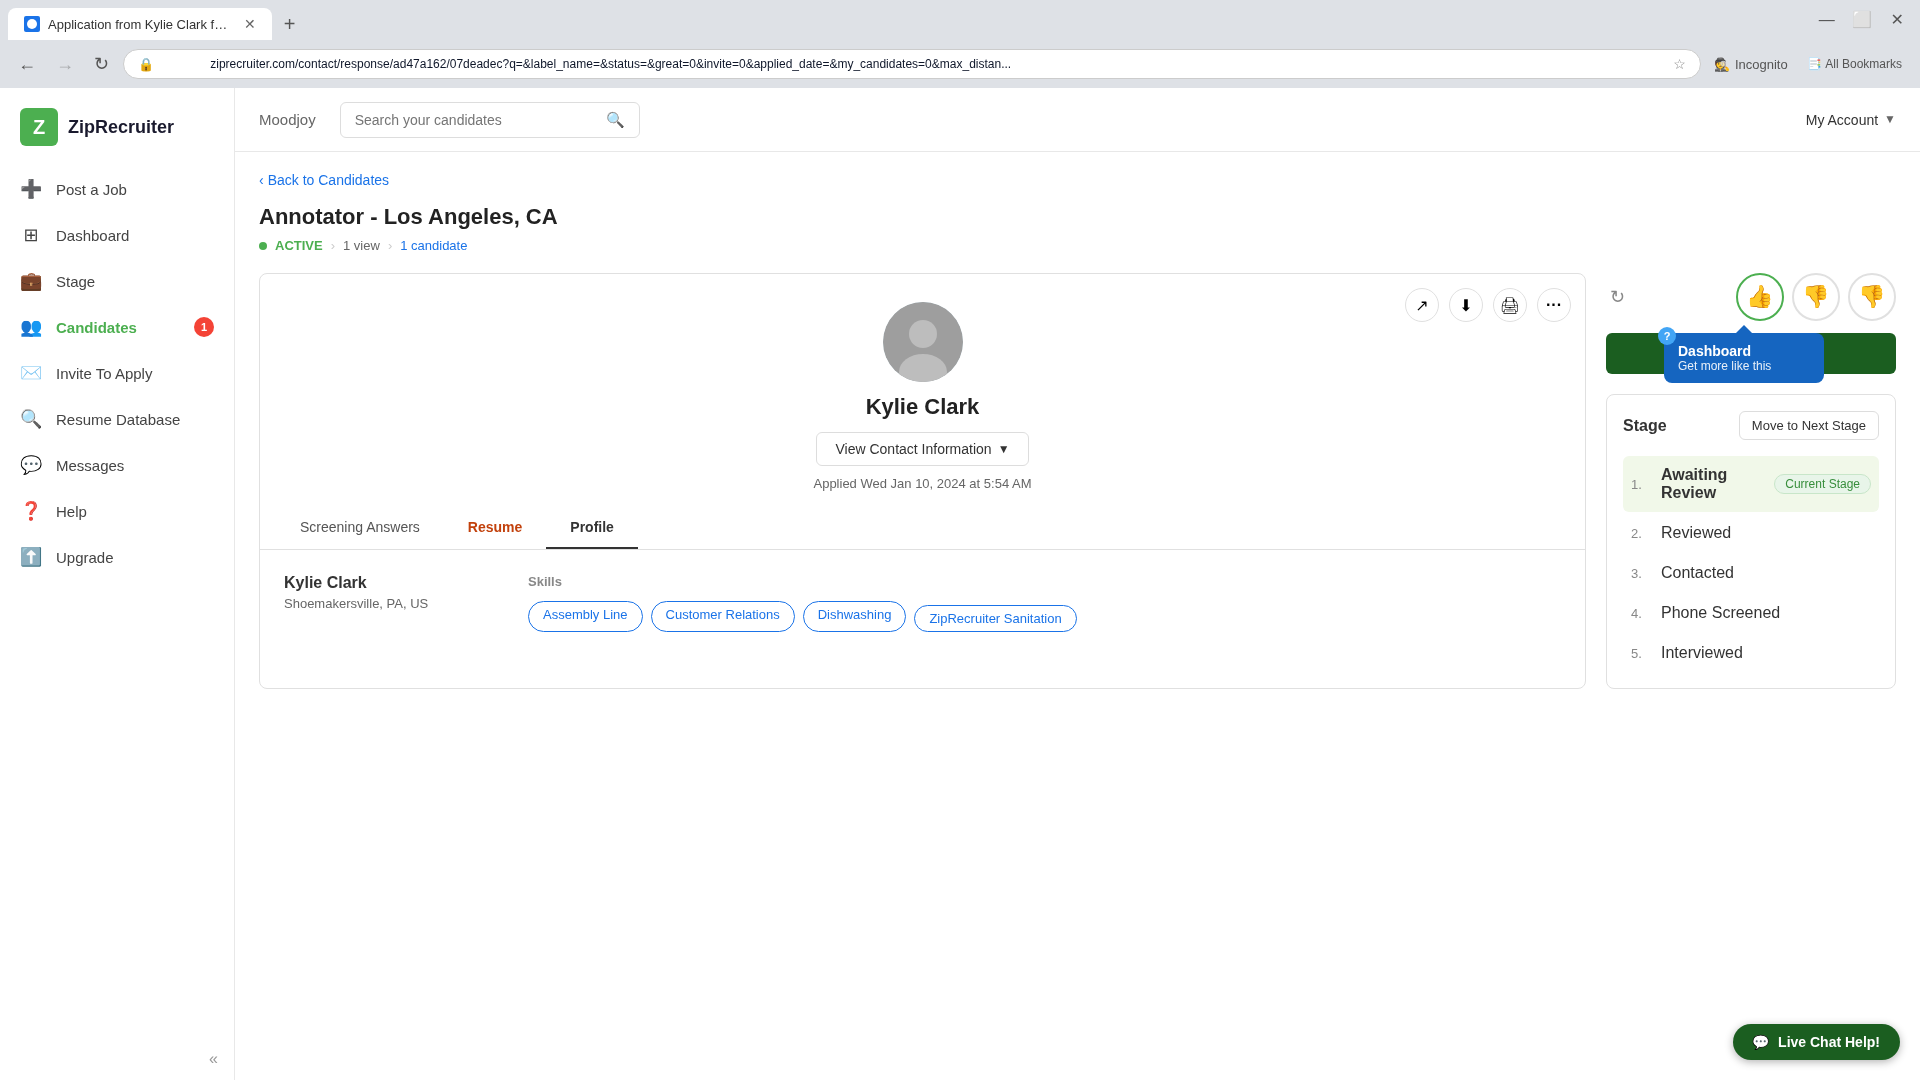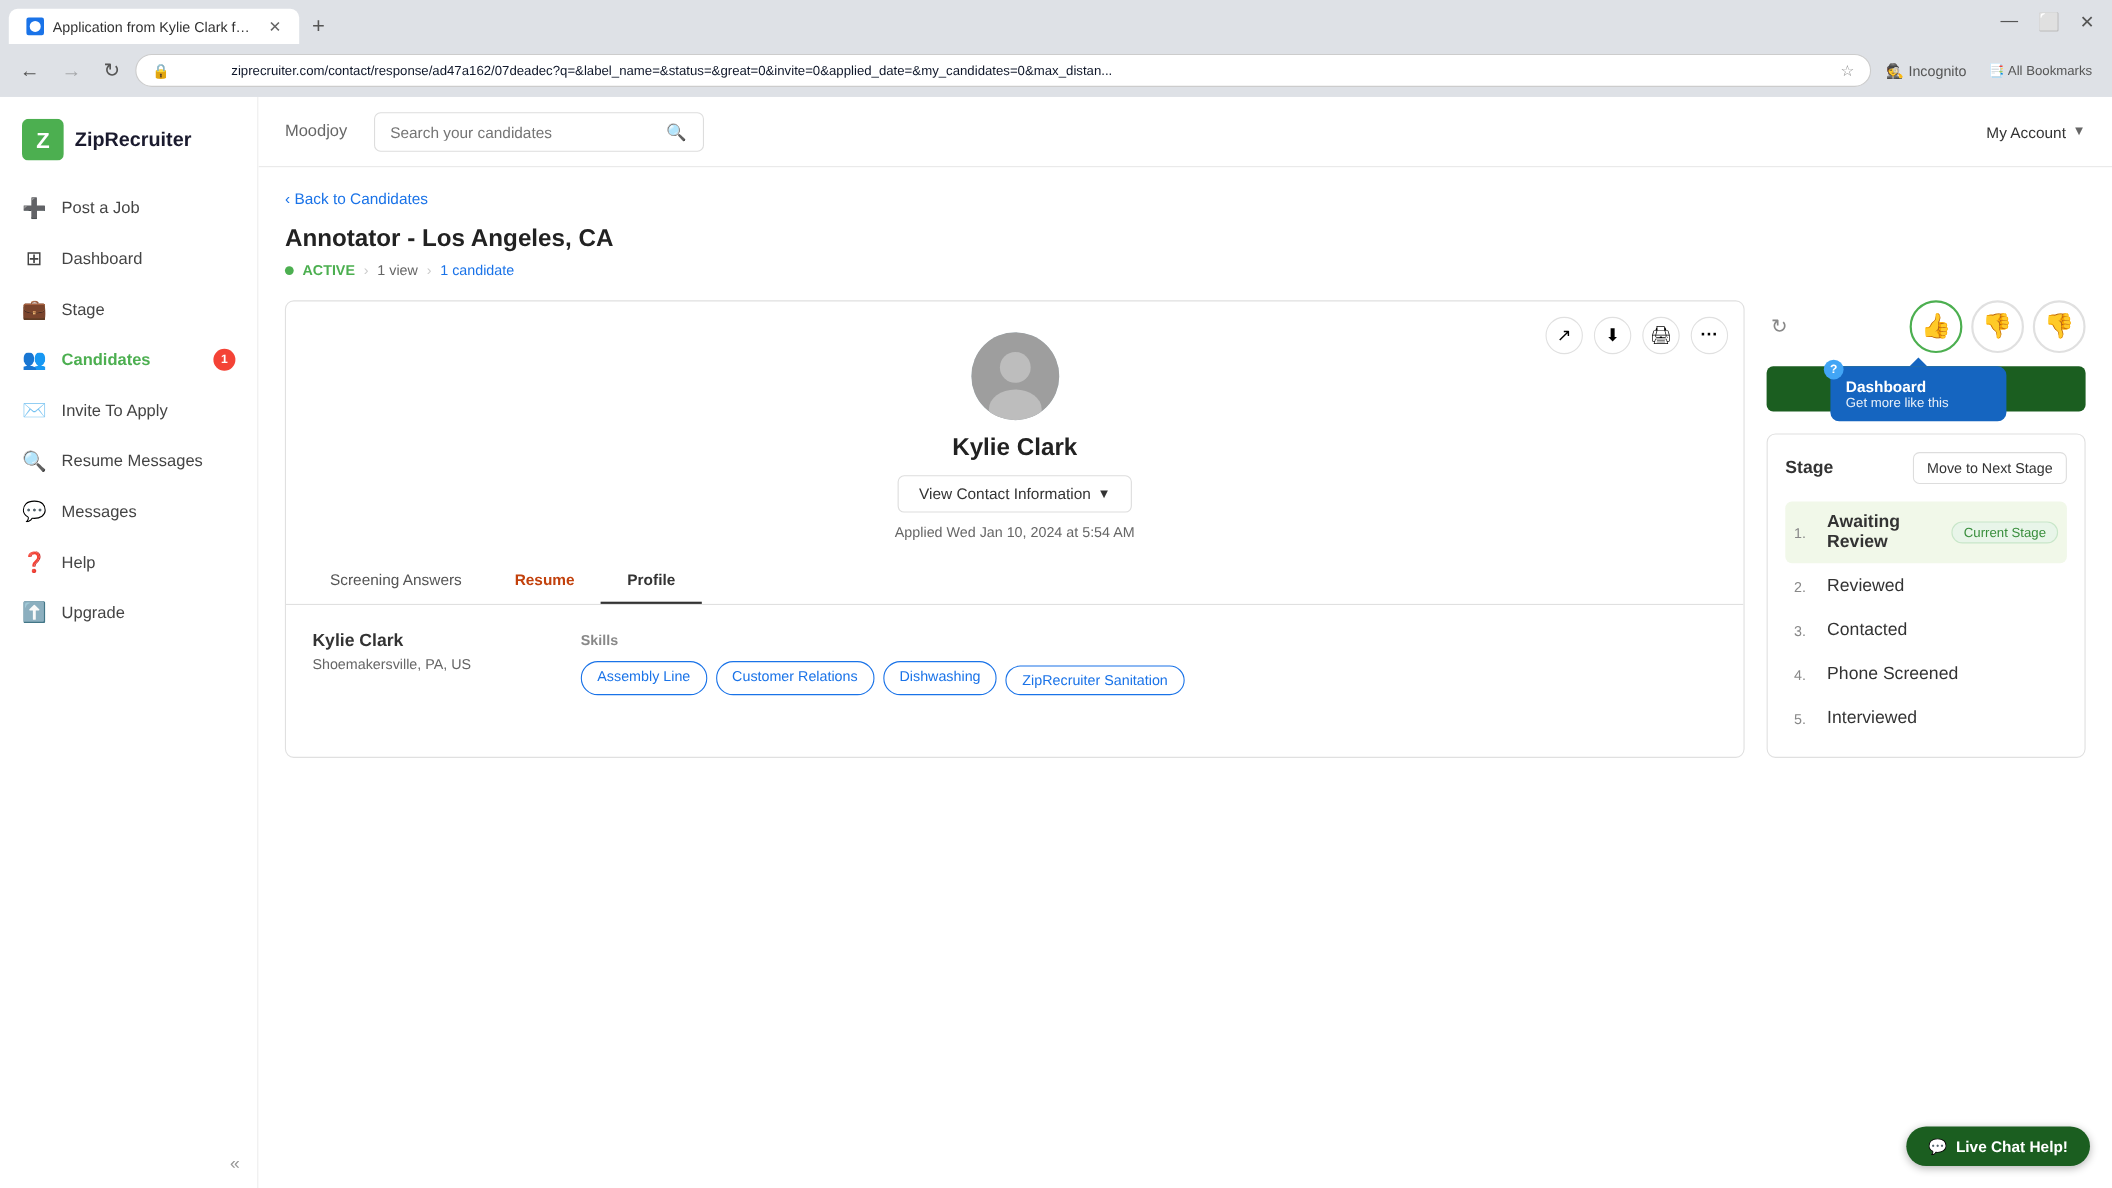--- a/index.html
+++ b/index.html
@@ -87,21 +87,21 @@
         <span style="font-size:18px; width:22px; text-align:center;">👥</span>
         <span>Candidates</span>
         <span style="background:#f44336; color:white; border-radius:50%; width:20px; height:20px; font-size:11px; font-weight:700; display:flex; align-items:center; justify-content:center; margin-left:auto;">1</span>
       </div>
       <div style="display:flex; align-items:center; gap:14px; padding:12px 20px; cursor:pointer; color:#444; font-size:15px;">
         <span style="font-size:18px; width:22px; text-align:center;">✉️</span>
         <span>Invite To Apply</span>
       </div>
       <div style="display:flex; align-items:center; gap:14px; padding:12px 20px; cursor:pointer; color:#444; font-size:15px;">
         <span style="font-size:18px; width:22px; text-align:center;">🔍</span>
-        <span>Resume Messages</span>
+        <span>Resume Database</span>
       </div>
       <div style="display:flex; align-items:center; gap:14px; padding:12px 20px; cursor:pointer; color:#444; font-size:15px;">
         <span style="font-size:18px; width:22px; text-align:center;">💬</span>
         <span>Messages</span>
       </div>
       <div style="display:flex; align-items:center; gap:14px; padding:12px 20px; cursor:pointer; color:#444; font-size:15px;">
         <span style="font-size:18px; width:22px; text-align:center;">❓</span>
         <span>Help</span>
       </div>
       <div style="display:flex; align-items:center; gap:14px; padding:12px 20px; cursor:pointer; color:#444; font-size:15px;">

